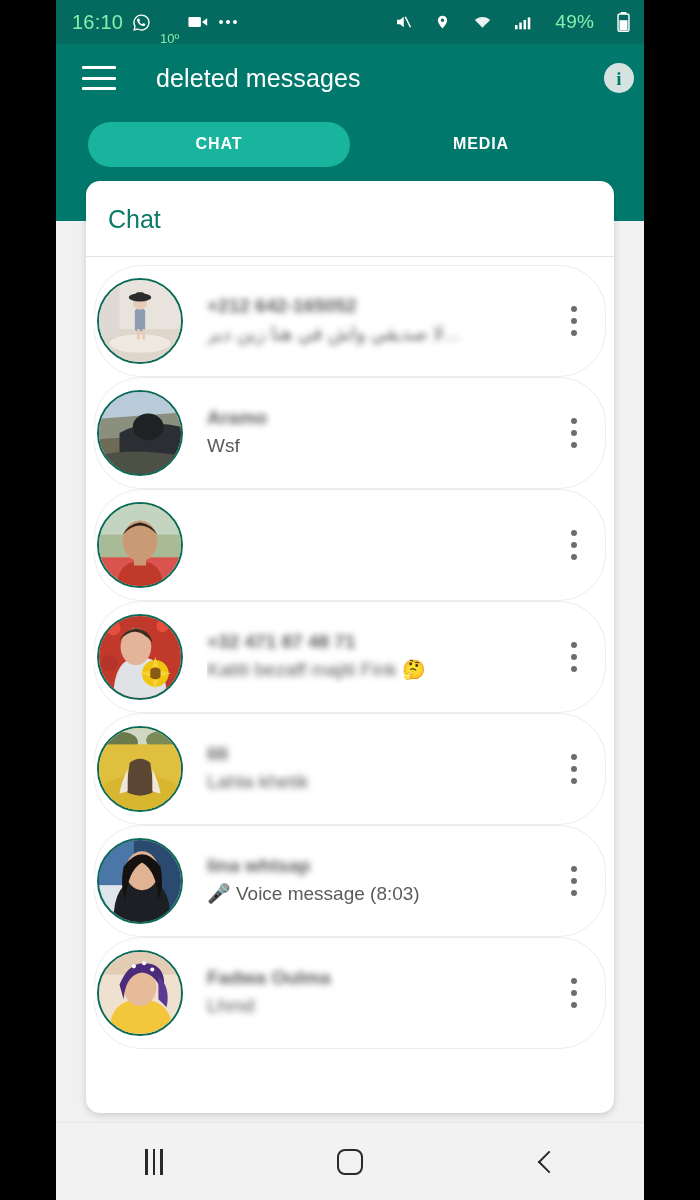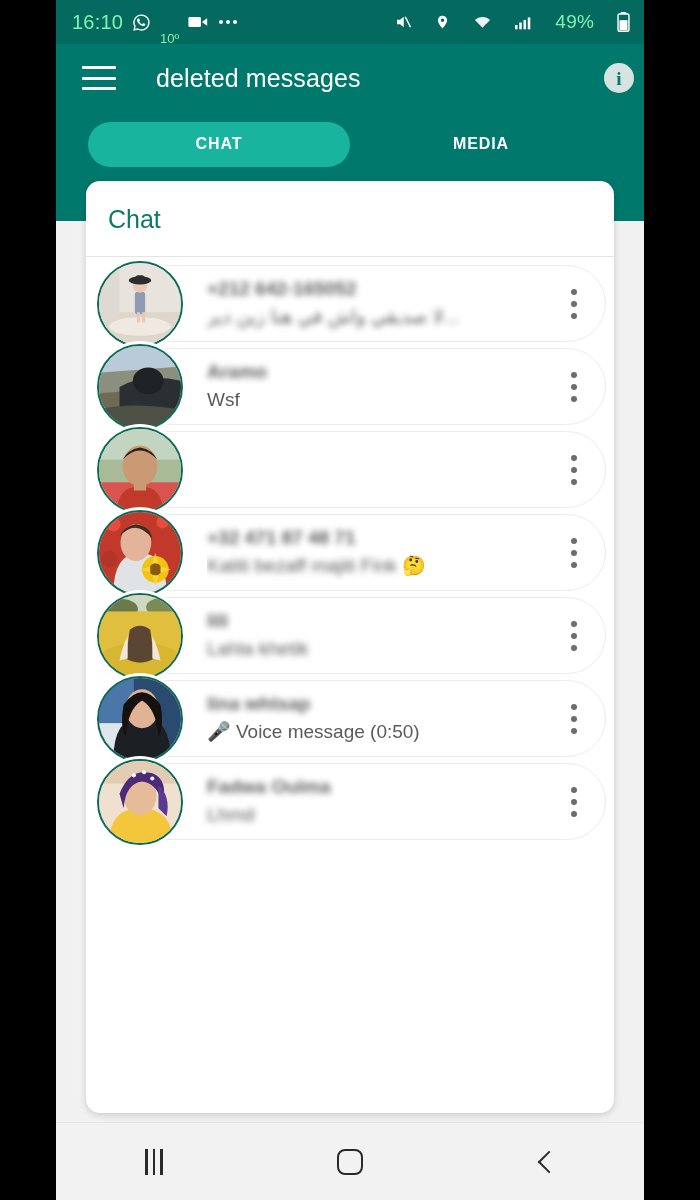--- a/index.html
+++ b/index.html
@@ -146,27 +146,27 @@
     background: #e4e4e4;
     margin: 0;
   }
 
   
   .chat-list {
     padding: 8px 8px 0 8px;
   }
   .chat-row {
     position: relative;
-    height: 77px;
+    height: 112px;
     border: 1px solid #ececec;
     border-radius: 47px;
     background: #fff;
     display: flex;
     align-items: center;
-    margin-bottom: 6px;
+    margin-bottom: 0;
     cursor: pointer;
   }
   .avatar {
     position: absolute;
     left: 2px;
     width: 86px; height: 86px;
     border-radius: 50%;
     border: 2.5px solid #0b6b58;
     overflow: hidden;
     background: #cfd8d6;
@@ -466,21 +466,21 @@
               <rect width="80" height="80" fill="#2b4a6f"></rect>
               <rect x="0" y="0" width="34" height="44" fill="#4a77a8"></rect>
               <rect x="0" y="44" width="30" height="36" fill="#dfe6ec"></rect>
               <path d="M14 80 Q14 38 42 38 Q70 38 70 80Z" fill="#1c1f24"></path>
               <ellipse cx="42" cy="30" rx="16" ry="19" fill="#e0b394"></ellipse>
               <path d="M24 26 Q42 2 60 26 Q64 46 58 58 Q56 30 42 22 Q28 30 26 58 Q20 46 24 26Z" fill="#15110f"></path>
             </svg>
           </div>
           <div class="row-text">
             <div class="row-name blurred">lina whtsap</div>
-            <div class="row-sub">🎤 Voice message (0:50)</div>
+            <div class="row-sub">🎤 Voice message (8:03)</div>
           </div>
           <div class="kebab">
               <i></i>
               <i></i>
               <i></i>
             </div>
         </div>
 
         <div class="chat-row">
           <div class="avatar">

